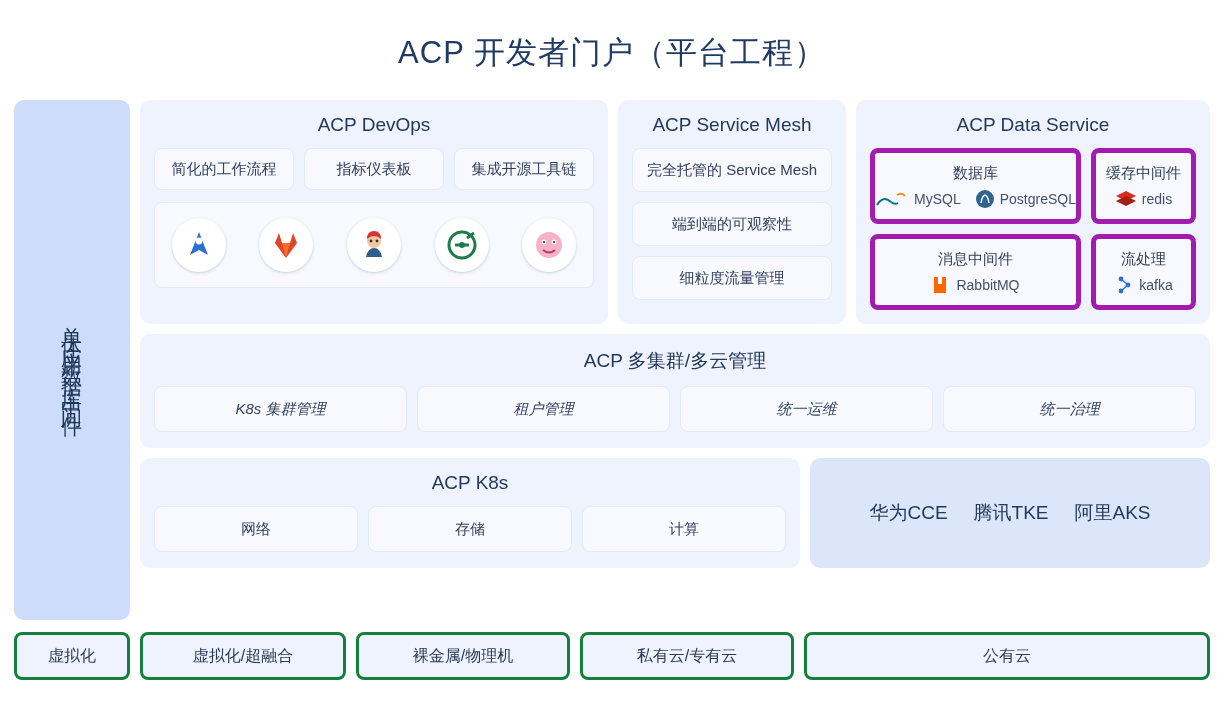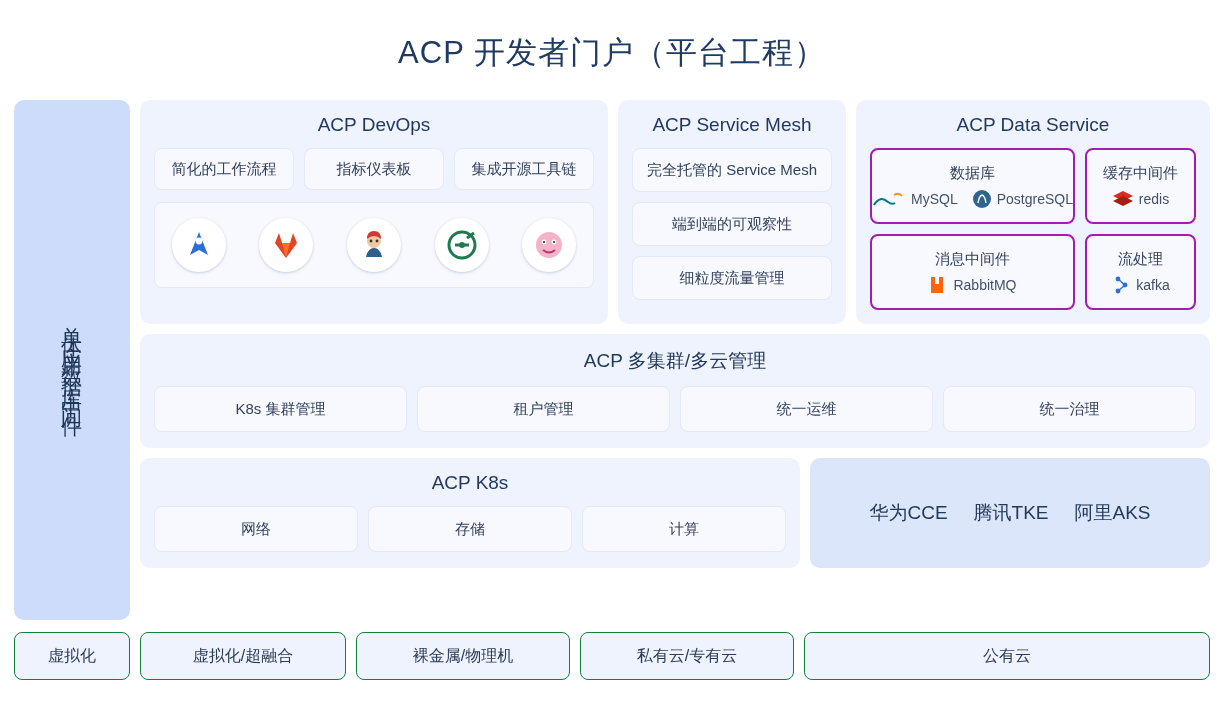--- a/index.html
+++ b/index.html
@@ -118,34 +118,34 @@
   
   .dataservice { flex: 1; }
   .ds-grid {
     padding: 0 14px 14px 14px;
     display: grid;
     grid-template-columns: 1fr 1fr;
     gap: 10px;
   }
   .ds-cell {
     background: #f7f9ff;
-    border: 2px solid #a21caf;
+    border: 5px solid #a21caf;
     border-radius: 8px;
     height: 76px;
     display: flex; flex-direction: column;
     align-items: center; justify-content: center;
     gap: 6px;
   }
   .ds-label { font-size: 15px; color: #33415c; }
   .ds-logos { display: flex; align-items: center; gap: 14px; }
   .brand { display: flex; align-items: center; gap: 5px; font-size: 14px; color: #44506b; }
 
   
   .multicluster { width: 100%; }
-  .mc-chips { display: flex; gap: 10px; padding: 0 14px 16px 14px; }
+  .mc-chips { display: flex; gap: 10px; padding: 0 14px 16px 14px; font-style: italic; }
   .mc-chips .chip { flex: 1; height: 46px; }
 
   
   .k8s { width: 660px; }
   .k8s-chips { display: flex; gap: 10px; padding: 0 14px 16px 14px; align-items: flex-end; }
   .k8s-chips .chip { flex: 1; height: 46px; }
   .cloud {
     flex: 1;
     background: #dbe6fb;
     border-radius: 10px;
@@ -158,21 +158,21 @@
   
   .bottom {
     position: absolute;
     left: 14px; top: 632px;
     width: 1196px;
     display: flex;
     gap: 10px;
   }
   .bottom .bchip {
     background: #eef3fe;
-    border: 1px solid #15803d;
+    border: 3px solid #15803d;
     border-radius: 8px;
     height: 48px;
     display: flex; align-items: center; justify-content: center;
     font-size: 16px;
     color: #2b3b57;
   }
   .b0 { width: 116px; }
   .b1 { width: 206px; }
   .b2 { width: 214px; }
   .b3 { width: 214px; }

